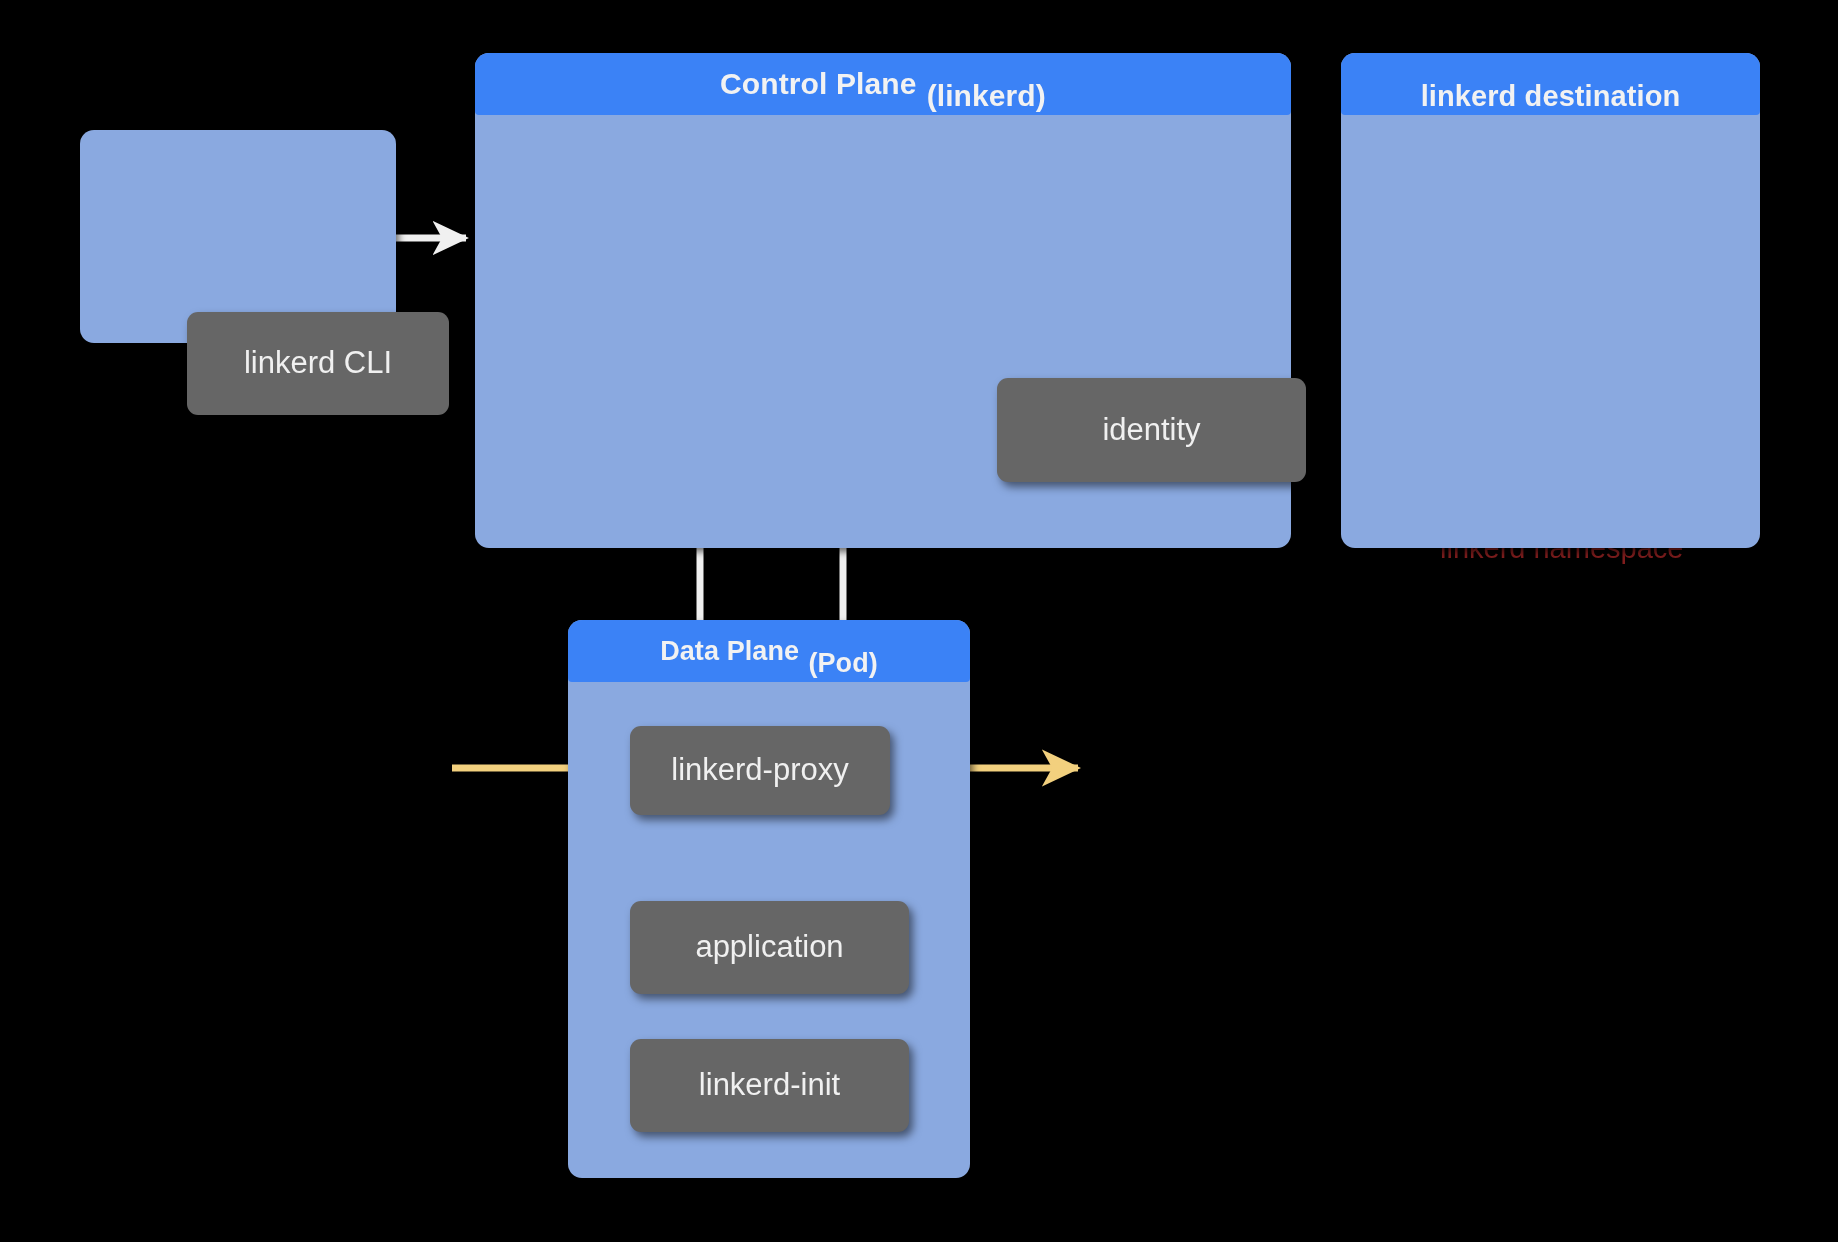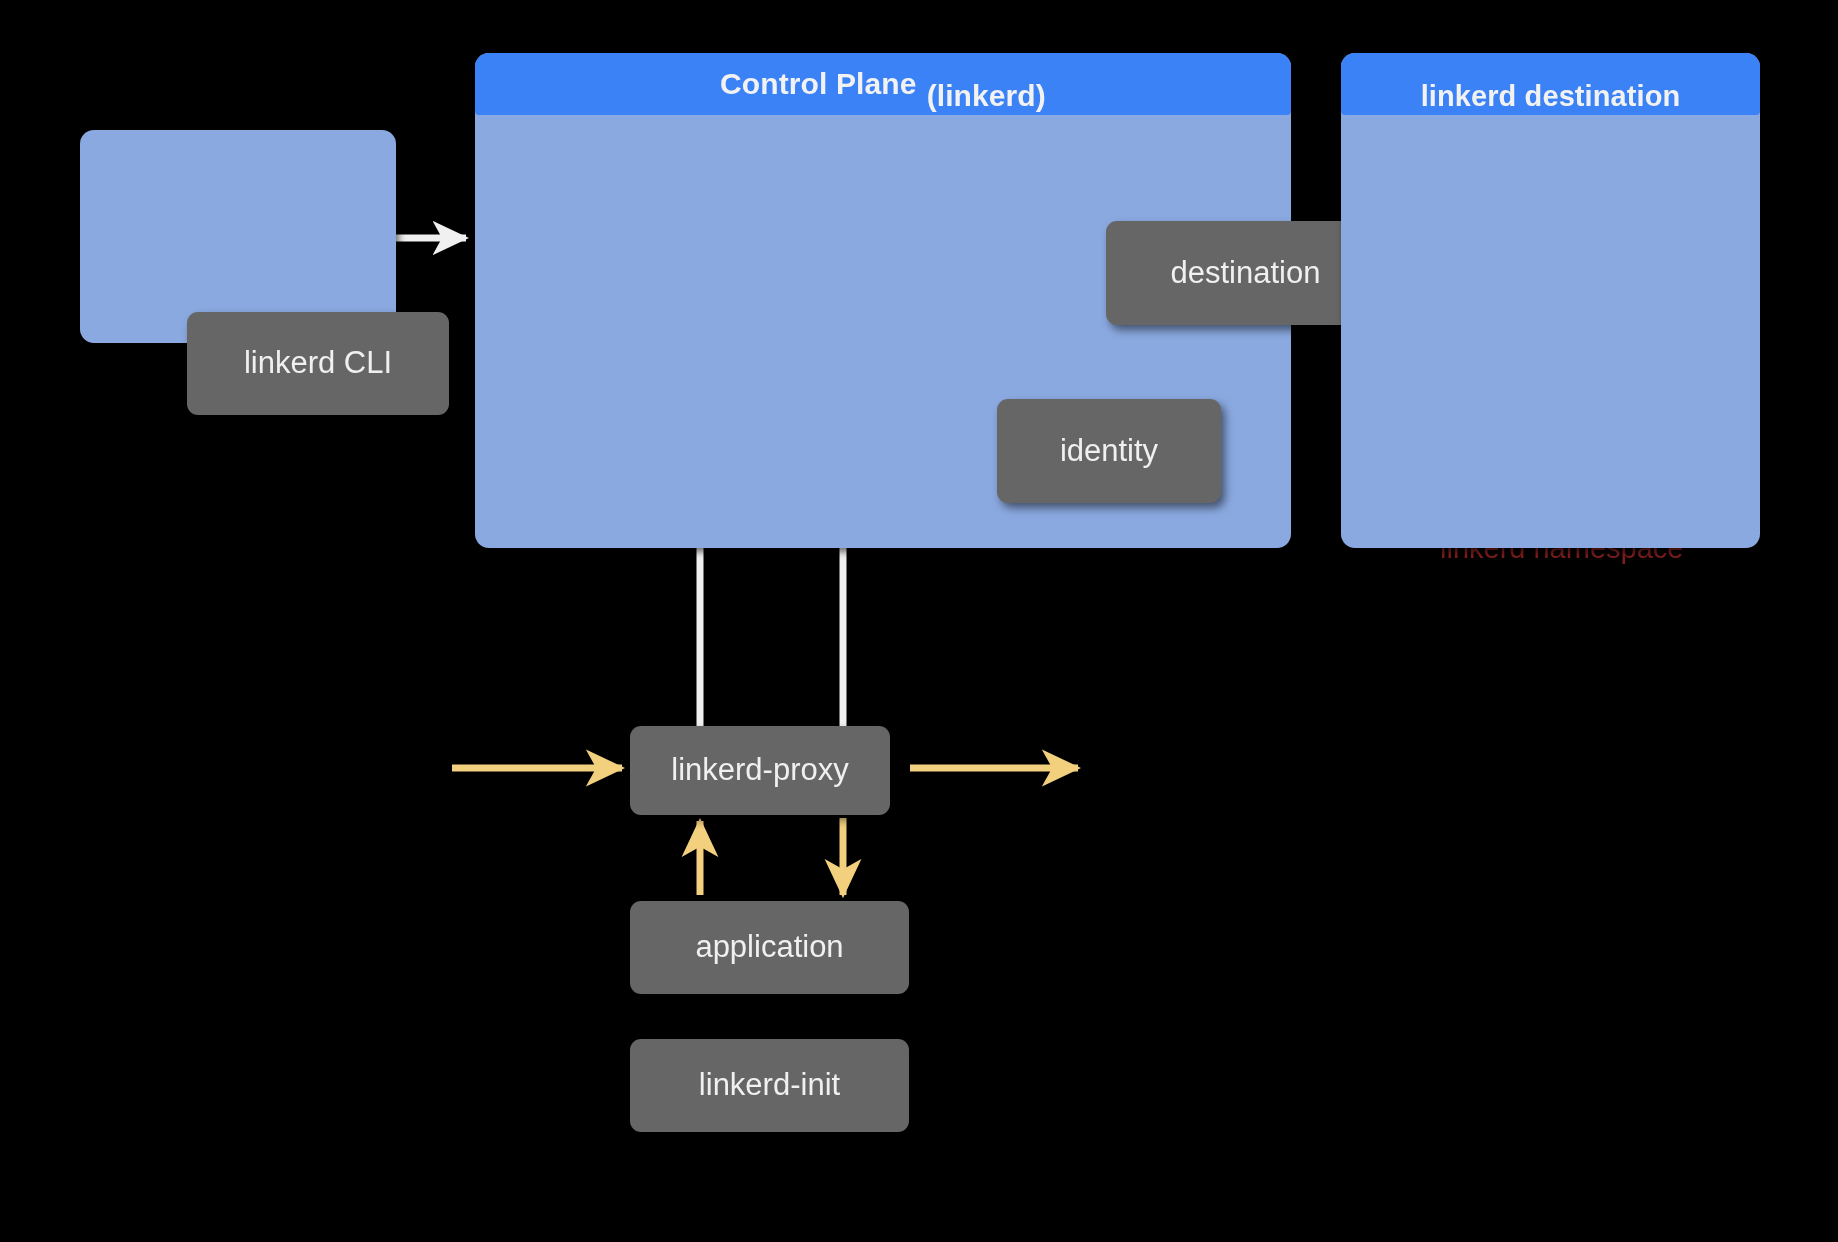--- a/index.html
+++ b/index.html
@@ -82,21 +82,21 @@
   #panel-control    { left: 475px;  top: 53px;   width: 816px;  height: 495px; }
   #panel-control  > .panel-header { height: 62px; font-size: 30px; }
   #panel-ext        { left: 1341px; top: 53px;   width: 419px;  height: 495px; }
   #panel-ext     > .panel-header  { height: 62px; font-size: 29px; }
   #panel-data       { left: 568px;  top: 620px;  width: 402px;  height: 558px; }
   #panel-data    > .panel-header  { height: 62px; font-size: 27px; }
 
   #box-cli          { left: 107px;  top: 182px;  width: 262px;  height: 103px; font-size: 31px; text-align: center; }
   #box-destination  { left: 631px;  top: 168px;  width: 279px;  height: 104px; font-size: 31px; }
   #box-proxyinj     { left: 944px;  top: 168px;  width: 280px;  height: 104px; font-size: 31px; }
-  #box-identity     { left: 522px;  top: 346px;  width: 224px;  height: 104px; font-size: 31px; }
+  #box-identity     { left: 522px;  top: 325px;  width: 309px;  height: 104px; font-size: 31px; }
   #box-proxy        { left: 630px;  top: 726px;  width: 260px;  height: 89px;  font-size: 31px; }
   #box-application  { left: 630px;  top: 901px;  width: 279px;  height: 93px;  font-size: 31px; }
   #box-init         { left: 630px;  top: 1039px; width: 279px;  height: 93px;  font-size: 31px; }
 
   #label-namespace  { left: 965px;  top: 479px;  font-size: 29px; }
 </style>
 </head>
 <body>
 
 <div id="stage">
@@ -143,36 +143,41 @@
   <div class="panel" id="panel-cli">
     <div class="cbox" id="box-cli">linkerd CLI</div>
   </div>
 
   <div class="panel" id="panel-control">
     <div class="panel-header">
       <span class="hd-strong">Control Plane</span>
         <span class="hd-light">(linkerd)</span>
     </div>
 
-    <div class="cbox" id="box-destination">destination</div>
 
     <div class="cbox" id="box-proxyinj">proxy-injector</div>
 
     <div class="cbox" id="box-identity">identity</div>
 
     <div class="nslabel" id="label-namespace">linkerd namespace</div>
   </div>
 
   <div class="panel" id="panel-ext">
     <div class="panel-header">
       <span class="hd-light">linkerd destination</span>
     </div>
 
   </div>
 
+  <div class="panel" id="panel-data">
+    <div class="panel-header">
+      <span class="hd-strong">Data Plane</span>
+        <span class="hd-light">(Pod)</span>
+    </div>
+  </div>
 
   <div class="cbox" id="box-proxy">linkerd-proxy</div>
 
   <div class="cbox" id="box-application">application</div>
 
   <div class="cbox" id="box-init">linkerd-init</div>
 
 </div>
 
 </body></html>

